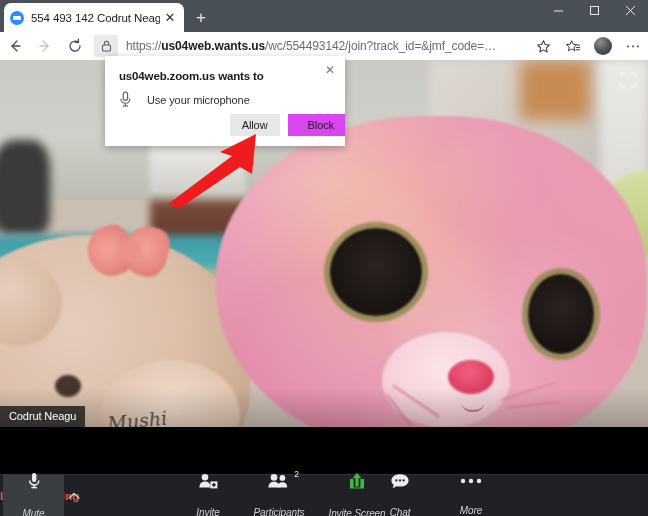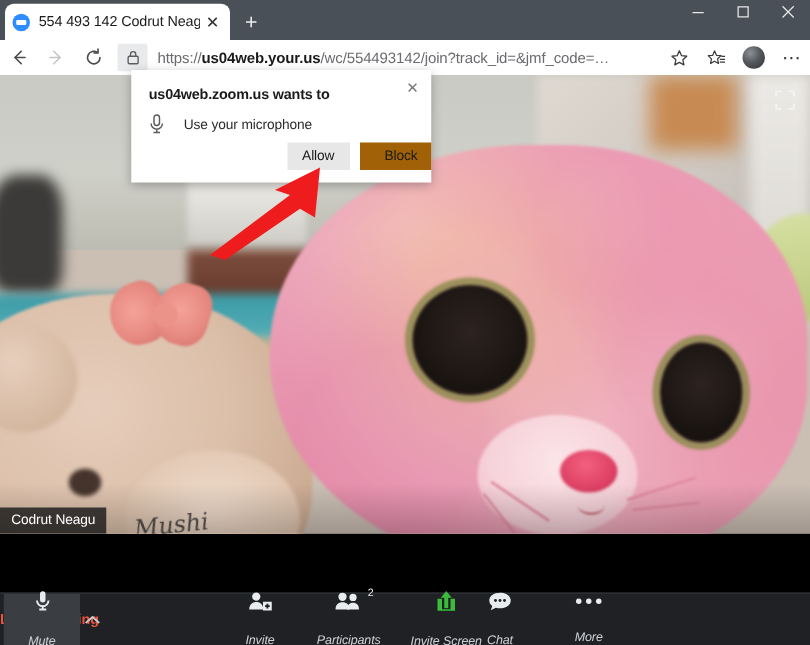--- a/index.html
+++ b/index.html
@@ -481,21 +481,21 @@
     min-width: 50px;
     height: 22px;
     background: #e7e7e7;
     border: 0;
     font-size: 11px;
     color: #1a1a1a;
     font-family: "Liberation Sans", sans-serif;
     padding: 0 11px;
     letter-spacing: -0.1px;
   }
-  .perm-btn.secondary { background: #a16207; padding-left: 20px; }
+  .perm-btn.secondary { background: #d946ef; padding-left: 20px; }
 
   .arrow {
     position: absolute;
     left: 160px; top: 130px;
     width: 120px; height: 80px;
     z-index: 35;
     pointer-events: none;
   }
 </style>
 </head>
@@ -549,21 +549,21 @@
           <path d="M11.4 1.2 L11.4 4.4 L8.3 4.4" fill="none" stroke="#4a4a4a" stroke-width="1.3" stroke-linecap="round" stroke-linejoin="round"></path>
         </svg>
     </div>
     <div class="omnibox">
       <div class="lockbox">
         <svg width="11" height="12" viewBox="0 0 11 12">
             <rect x="1.5" y="5" width="8" height="6" rx="1" fill="none" stroke="#5b5d60" stroke-width="1.1"></rect>
             <path d="M3.4 5 V3.4 A2.1 2.1 0 0 1 7.6 3.4 V5" fill="none" stroke="#5b5d60" stroke-width="1.1"></path>
           </svg>
       </div>
-      <div class="url"><span>https://</span><b>us04web.your.us</b><span>/wc/554493142/join?track_id=&amp;jmf_code=…</span></div>
+      <div class="url"><span>https://</span><b>us04web.wants.us</b><span>/wc/554493142/join?track_id=&amp;jmf_code=…</span></div>
     </div>
     <div class="tb-icon">
       <svg width="15" height="15" viewBox="0 0 16 16">
           <path d="M8 1.8 L9.9 5.9 L14.3 6.4 L11 9.4 L11.9 13.8 L8 11.6 L4.1 13.8 L5 9.4 L1.7 6.4 L6.1 5.9 Z" fill="none" stroke="#3b3b3b" stroke-width="1.1" stroke-linejoin="round"></path>
         </svg>
     </div>
     <div class="tb-icon">
       <svg width="15" height="15" viewBox="0 0 16 16">
           <path d="M6 1.8 L7.6 5.6 L11.6 5.9 L8.6 8.6 L9.4 12.6 L6 10.6 L2.6 12.6 L3.4 8.6 L0.5 5.9 L4.5 5.6 Z" fill="none" stroke="#3b3b3b" stroke-width="1.05" stroke-linejoin="round"></path>
           <line x1="10.5" y1="9" x2="15" y2="9" stroke="#3b3b3b" stroke-width="1.05"></line>

